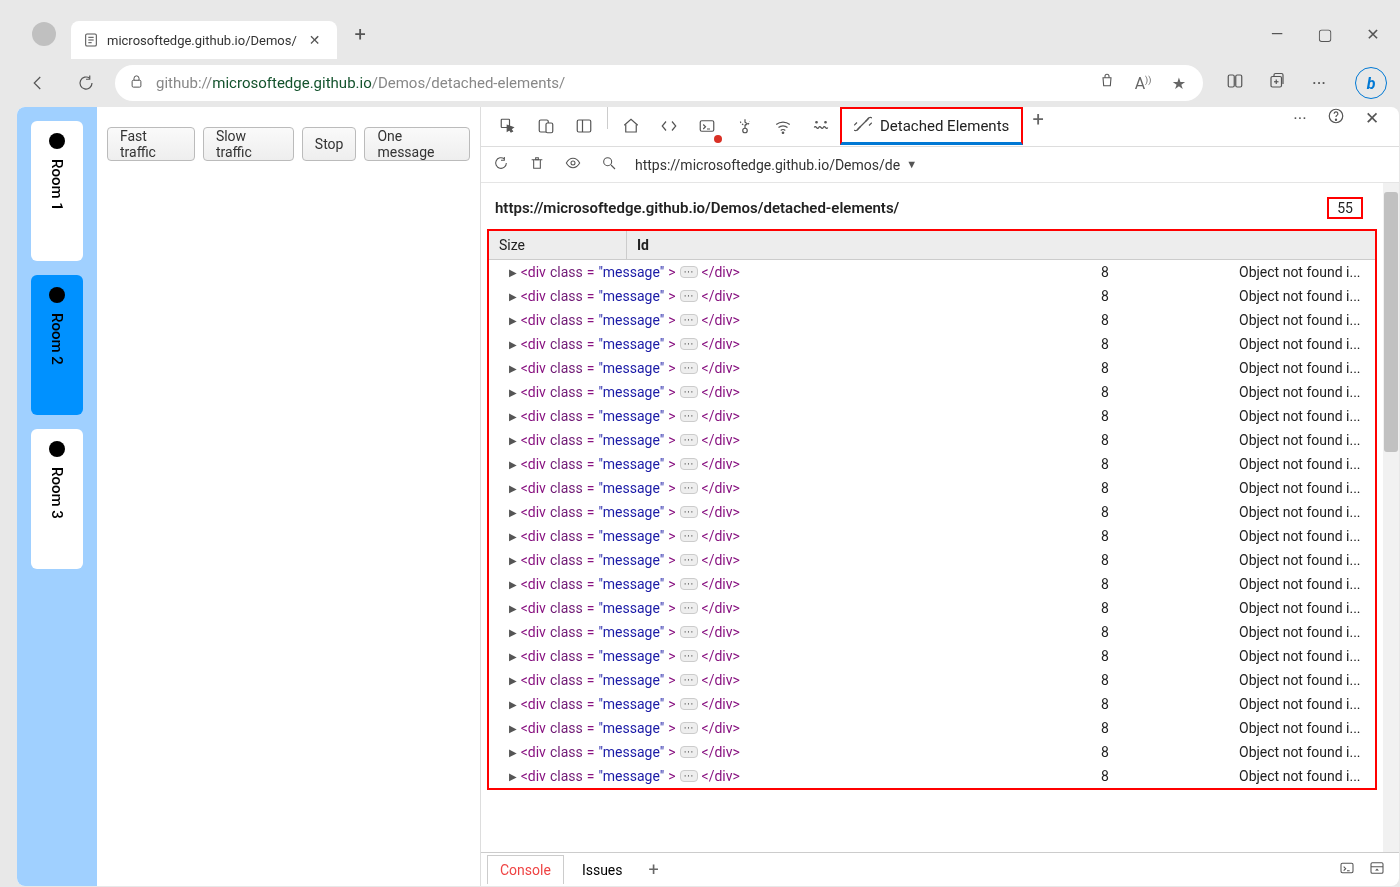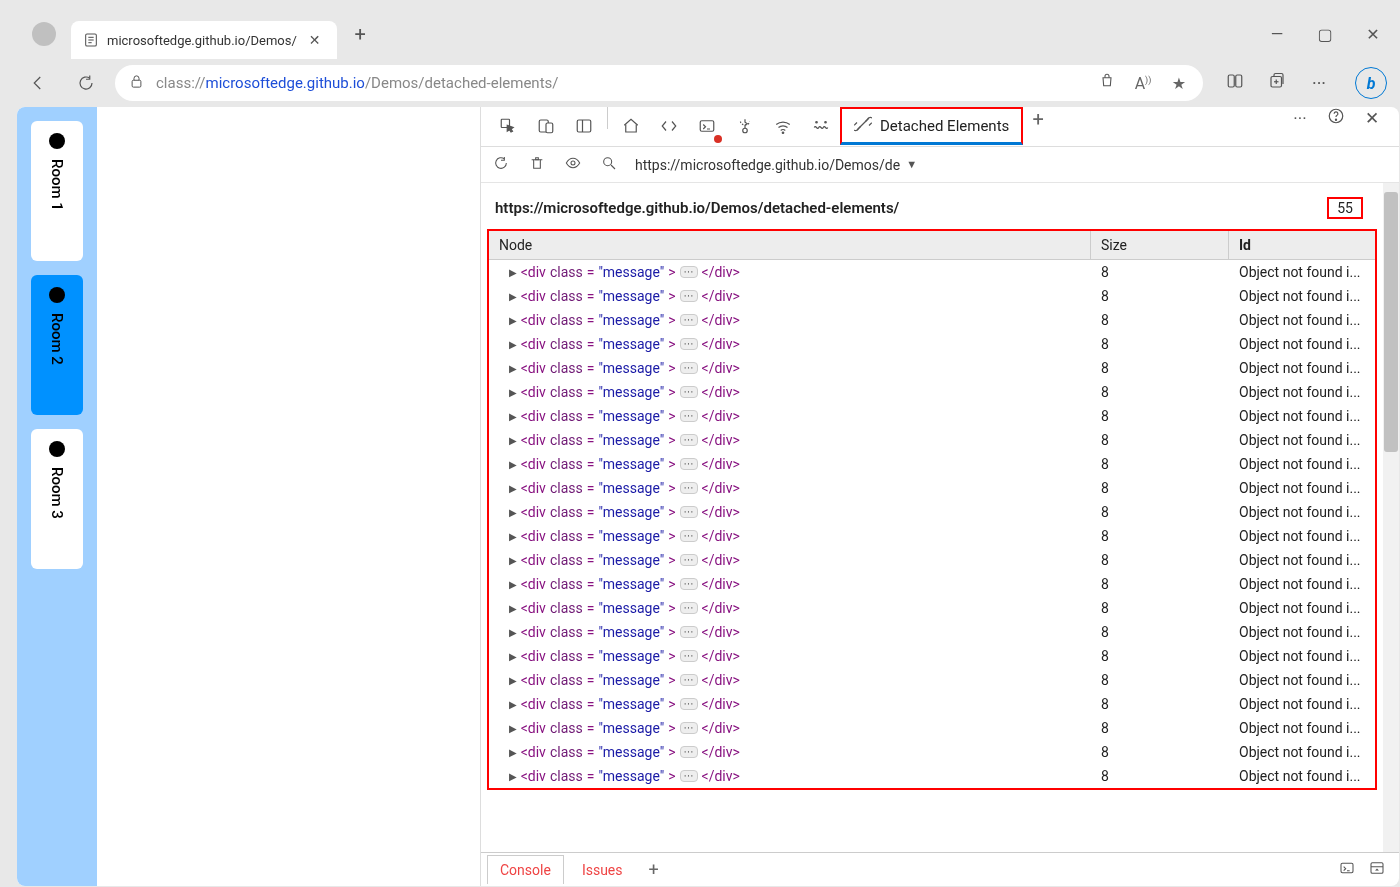--- a/index.html
+++ b/index.html
@@ -16,21 +16,21 @@
 .tab .close-x { font-size: 14px; color: #555; cursor: pointer; padding: 2px 4px; }
 .new-tab-btn { font-size: 20px; color: #555; padding: 0 18px; cursor: pointer; }
 .win-controls { margin-left: auto; display: flex; gap: 24px; padding-right: 14px; color: #555; }
 .win-controls span { width: 24px; text-align: center; cursor: pointer; }
 
 .navbar { height: 48px; display: flex; align-items: center; padding: 0 10px; gap: 10px; }
 .nav-icon { width: 38px; height: 38px; display: flex; align-items: center; justify-content: center; font-size: 18px; color: #444; cursor: pointer; border-radius: 4px; }
 .addr-bar { flex: 1; height: 36px; background: #fff; border-radius: 18px; display: flex; align-items: center; padding: 0 14px; gap: 12px; }
 .addr-bar .lock { color: #666; font-size: 14px; }
 .addr-bar .url { font-size: 15px; color: #888; }
-.addr-bar .url .darkpart { color: #1d4ed8; }
+.addr-bar .url .darkpart { color: #14532d; }
 .addr-right { margin-left: auto; display: flex; gap: 16px; align-items: center; }
 .addr-right .ic { color: #666; font-size: 16px; cursor: pointer; width:20px; text-align:center;}
 .star-filled { color: #0078d4;}
 .right-icons { display: flex; gap: 18px; padding: 0 10px; align-items: center; }
 .right-icons .ric { color: #555; font-size: 18px; cursor: pointer; width:24px; text-align:center;}
 .bing-circle { width:32px; height:32px; border:1.5px solid #0078d4; border-radius:50%; display:flex; align-items:center; justify-content:center; margin-left:6px; color:#0078d4; font-weight:bold; font-style:italic;}
 
 
 .content { flex: 1; display: flex; background: #fff; margin: 0 8px 8px 8px; border-radius: 8px; overflow: hidden; }
 
@@ -78,21 +78,21 @@
 .tag-open { color: #881280; }
 .tag-attr-name { color: #701a75; }
 .tag-attr-val { color: #1a1aa6; }
 .ellips-pill { background:#eee; border:1px solid #ccc; border-radius:4px; font-size:10px; padding:0 3px; color:#555; line-height:1; }
 .size-td { width: 138px; color: #222; }
 .id-td { width: 146px; color: #222; white-space:nowrap; overflow:hidden; }
 
 .status-row { padding: 8px 12px; font-size: 14px; border-top: 1px solid #ddd; }
 
 .drawer { border-top: 1px solid #ccc; height: 34px; display: flex; align-items: center; padding: 0 6px; gap: 6px; }
-.drawer .dtab { padding: 6px 12px; font-size: 14px; color: #ef4444; cursor: pointer; }
+.drawer .dtab { padding: 6px 12px; font-size: 14px; color: #000000; cursor: pointer; }
 .drawer .dtab.active { background:#fff; border:1px solid #ccc; border-bottom:none; color:#ef4444;text-align:right;}
 .drawer .plus { font-size: 18px; color: #666; cursor:pointer; padding:0 8px;}
 .drawer .dr-right { margin-left: auto; display:flex; gap:14px; padding-right:8px;}
 .drawer .dr-right .ic { font-size:15px; color:#555; cursor:pointer;}
 
 .vscroll { width:16px; background:#f1f1f1; display:flex; flex-direction:column;}
 .vscroll .thumb { background:#c1c1c1; border-radius:3px; margin:1px; }
 .red-dot { position:absolute; bottom:2px; right:4px; width:8px; height:8px; background:#d93025; border-radius:50%;}
 
 .svg-ic { width:18px; height:18px; stroke:#555; stroke-width:1.6; fill:none; }
@@ -136,21 +136,21 @@
         </svg>
     </span>
     <div class="addr-bar">
       <span class="lock">
         <svg class="svg-ic" style="width:15px;height:15px" viewBox="0 0 24 24">
             <rect x="5" y="10" width="14" height="11" rx="2"></rect>
             <path d="M8 10V7a4 4 0 1 1 8 0v3"></path>
           </svg>
       </span>
       <span class="url">
-        <span>class://</span><span class="darkpart">microsoftedge.github.io</span><span>/Demos/detached-elements/</span>
+        <span>github://</span><span class="darkpart">microsoftedge.github.io</span><span>/Demos/detached-elements/</span>
       </span>
       <div class="addr-right">
         <span class="ic"><svg class="svg-ic" style="width:16px;height:16px" viewBox="0 0 24 24">
               <path d="M6 7h12l-1 12H7z"></path>
               <path d="M9 7V5a3 3 0 1 1 6 0v2"></path>
             </svg></span>
         <span class="ic">A<sup style="font-size:9px">))</sup></span>
         <span class="ic star-filled">★</span>
       </div>
     </div>
@@ -180,20 +180,26 @@
           </div>
           <div class="room-btn active">
             <div class="room-dot"></div>
             <div class="room-lbl">Room 2</div>
           </div>
           <div class="room-btn">
             <div class="room-dot"></div>
             <div class="room-lbl">Room 3</div>
           </div>
         </div>
+      <div class="app-main" id="app-main">
+          <div class="app-btn">Fast traffic</div>
+          <div class="app-btn">Slow traffic</div>
+          <div class="app-btn">Stop</div>
+          <div class="app-btn">One message</div>
+        </div>
     </div>
 
     <div class="devtools">
       <div class="dt-tabbar">
         <span class="dt-ic">
             <svg class="svg-ic" viewBox="0 0 24 24">
               <rect x="3" y="3" width="11" height="11" rx="1"></rect>
               <path d="M11 11l8 3-3 2 2 3-2 1-2-3-3 2z" fill="#555"></path>
             </svg>
           </span>
@@ -297,21 +303,20 @@
       </div>
 
       <div class="dt-body">
         <div class="dt-scroll">
           <div class="bread-row">
             <span class="bread">https://microsoftedge.github.io/Demos/detached-elements/</span>
             <span class="count-badge">55</span>
           </div>
           <div class="table-wrap">
             <div class="thead">
-              <div class="th col-node">Node</div>
               <div class="th col-size">Size</div>
               <div class="th col-id">Id</div>
             </div>
             <div id="tbody">
                 <div class="trow">
                   <div class="td node-td">
                     <span class="tri">▶</span>
                     <span class="tag-open">&lt;div </span>
                     <span class="tag-attr-name">class</span>
                     <span class="tag-open">=</span>

